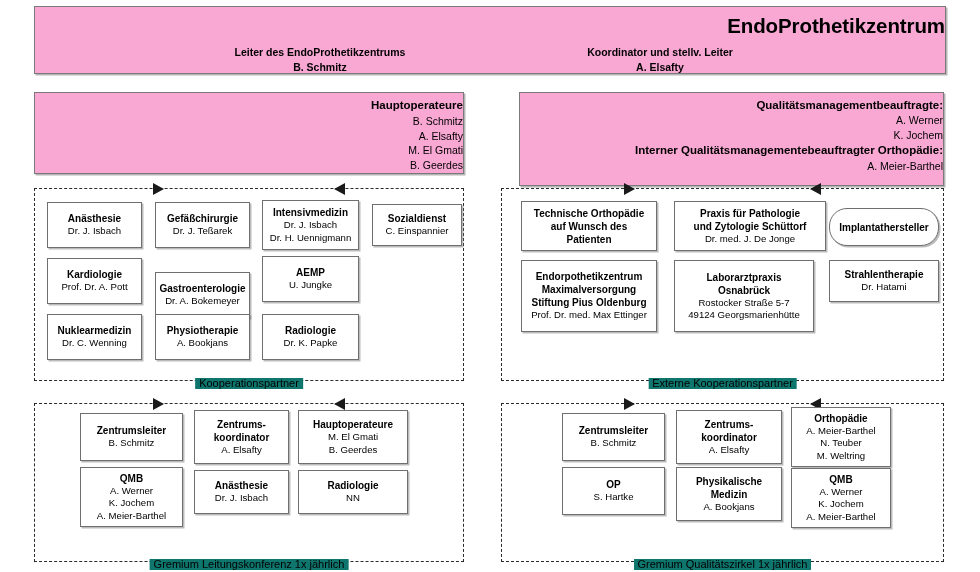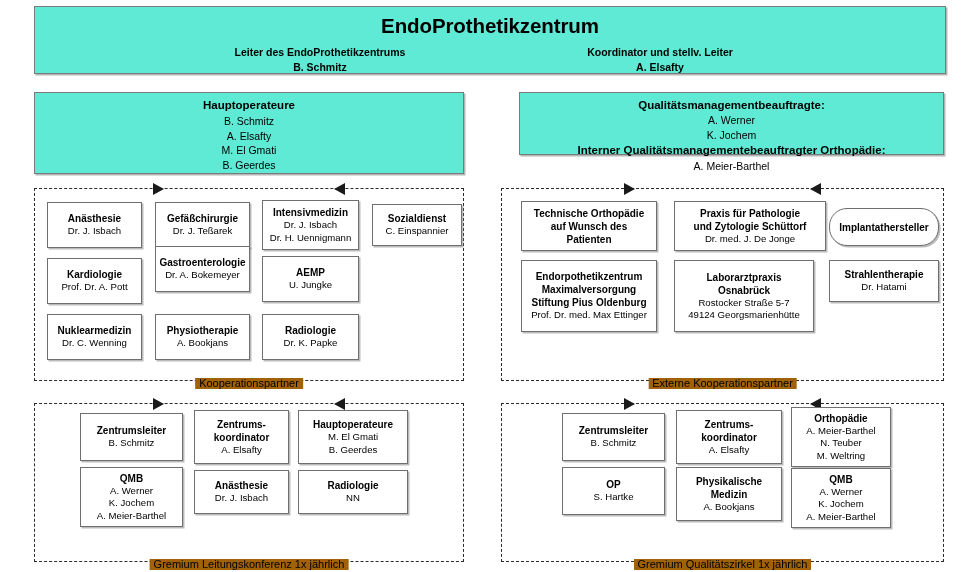--- a/index.html
+++ b/index.html
@@ -20,25 +20,25 @@
     position: relative;
     width: 980px;
     height: 572px;
   }
 
   
   .sbox {
     position: absolute;
     box-sizing: border-box;
     border: 1px solid #7a7a7a;
-    background: #5eead4;
+    background: #f9a8d4;
     box-shadow: 1.5px 1.5px 0 rgba(120,120,120,0.55);
     display: flex;
     flex-direction: column;
-    align-items: center;
+    align-items: flex-end;
     justify-content: center;
     text-align: center;
     line-height: 1.22;
   }
   .sbox .ttl {
     font-weight: bold;
   }
 
   
   #header-box {
@@ -81,39 +81,39 @@
     padding-top: 4px;
     font-size: 10.5px;
     line-height: 1.4;
   }
   #hauptoperateure-box .ttl { font-size: 11.5px; margin-bottom: 1px; }
 
   #qm-box {
     left: 519px;
     top: 92px;
     width: 425px;
-    height: 63px;
+    height: 94px;
     justify-content: flex-start;
     padding-top: 4px;
     font-size: 10.5px;
     line-height: 1.4;
   }
   #qm-box .ttl { font-size: 11.5px; }
   #qm-box .ttl2 { font-weight: bold; font-size: 11.5px; }
 
   
   .dgroup {
     position: absolute;
     box-sizing: border-box;
     border: 1.5px dashed #2b2b2b;
     background: transparent;
   }
   .dgroup-label {
     position: absolute;
-    background: #a16207;
+    background: #0f766e;
     padding: 0 4px;
     font-size: 11px;
     white-space: nowrap;
     left: 50%;
     transform: translateX(-50%);
     bottom: -9px;
     line-height: 1;
   }
   
   .arrow-head {
@@ -230,21 +230,21 @@
       <div class="sub">Dr. H. Uennigmann</div>
     </div>
     <div class="cell" style="left: 372px; top: 204px; width: 90px; height: 42px;">
       <div class="ttl">Sozialdienst</div>
       <div class="sub">C. Einspannier</div>
     </div>
     <div class="cell" style="left: 47px; top: 258px; width: 95px; height: 46px;">
       <div class="ttl">Kardiologie</div>
       <div class="sub">Prof. Dr. A. Pott</div>
     </div>
-    <div class="cell" style="left: 155px; top: 246px; width: 95px; height: 46px;">
+    <div class="cell" style="left: 155px; top: 272px; width: 95px; height: 46px;">
       <div class="ttl">Gastroenterologie</div>
       <div class="sub">Dr. A. Bokemeyer</div>
     </div>
     <div class="cell" style="left: 262px; top: 256px; width: 97px; height: 46px;">
       <div class="ttl">AEMP</div>
       <div class="sub">U. Jungke</div>
     </div>
     <div class="cell" style="left: 47px; top: 314px; width: 95px; height: 46px;">
       <div class="ttl">Nuklearmedizin</div>
       <div class="sub">Dr. C. Wenning</div>

